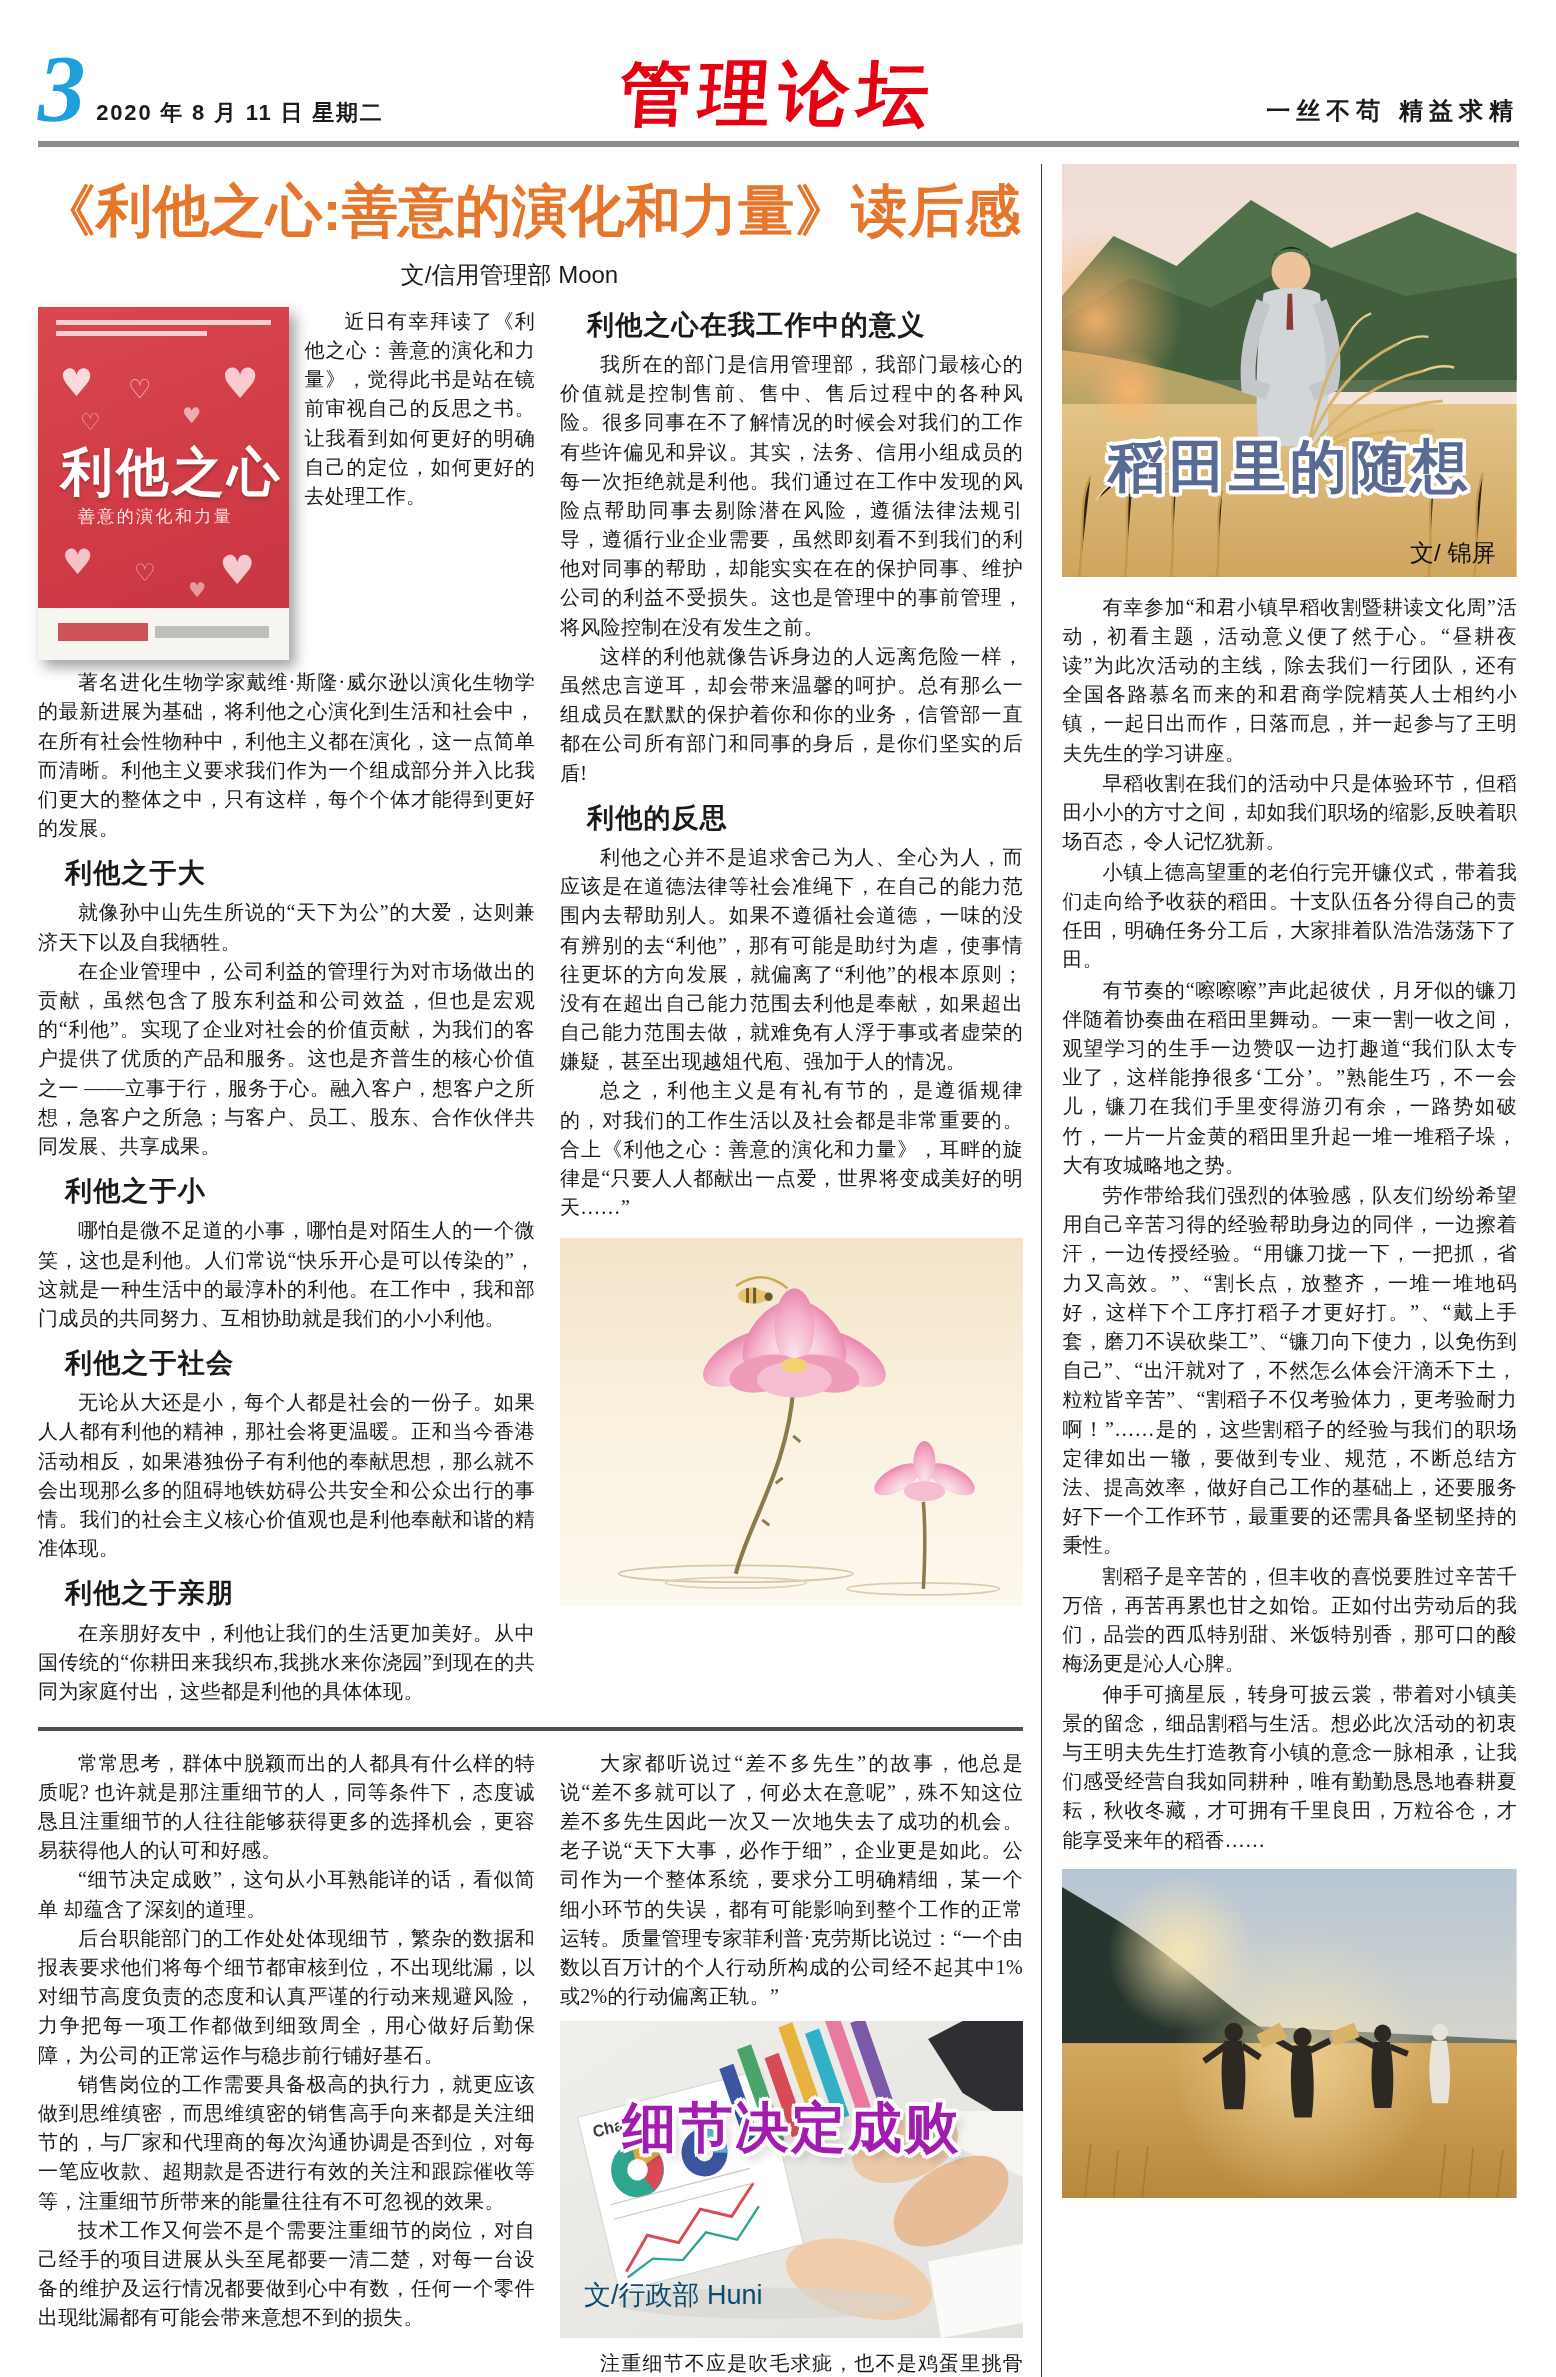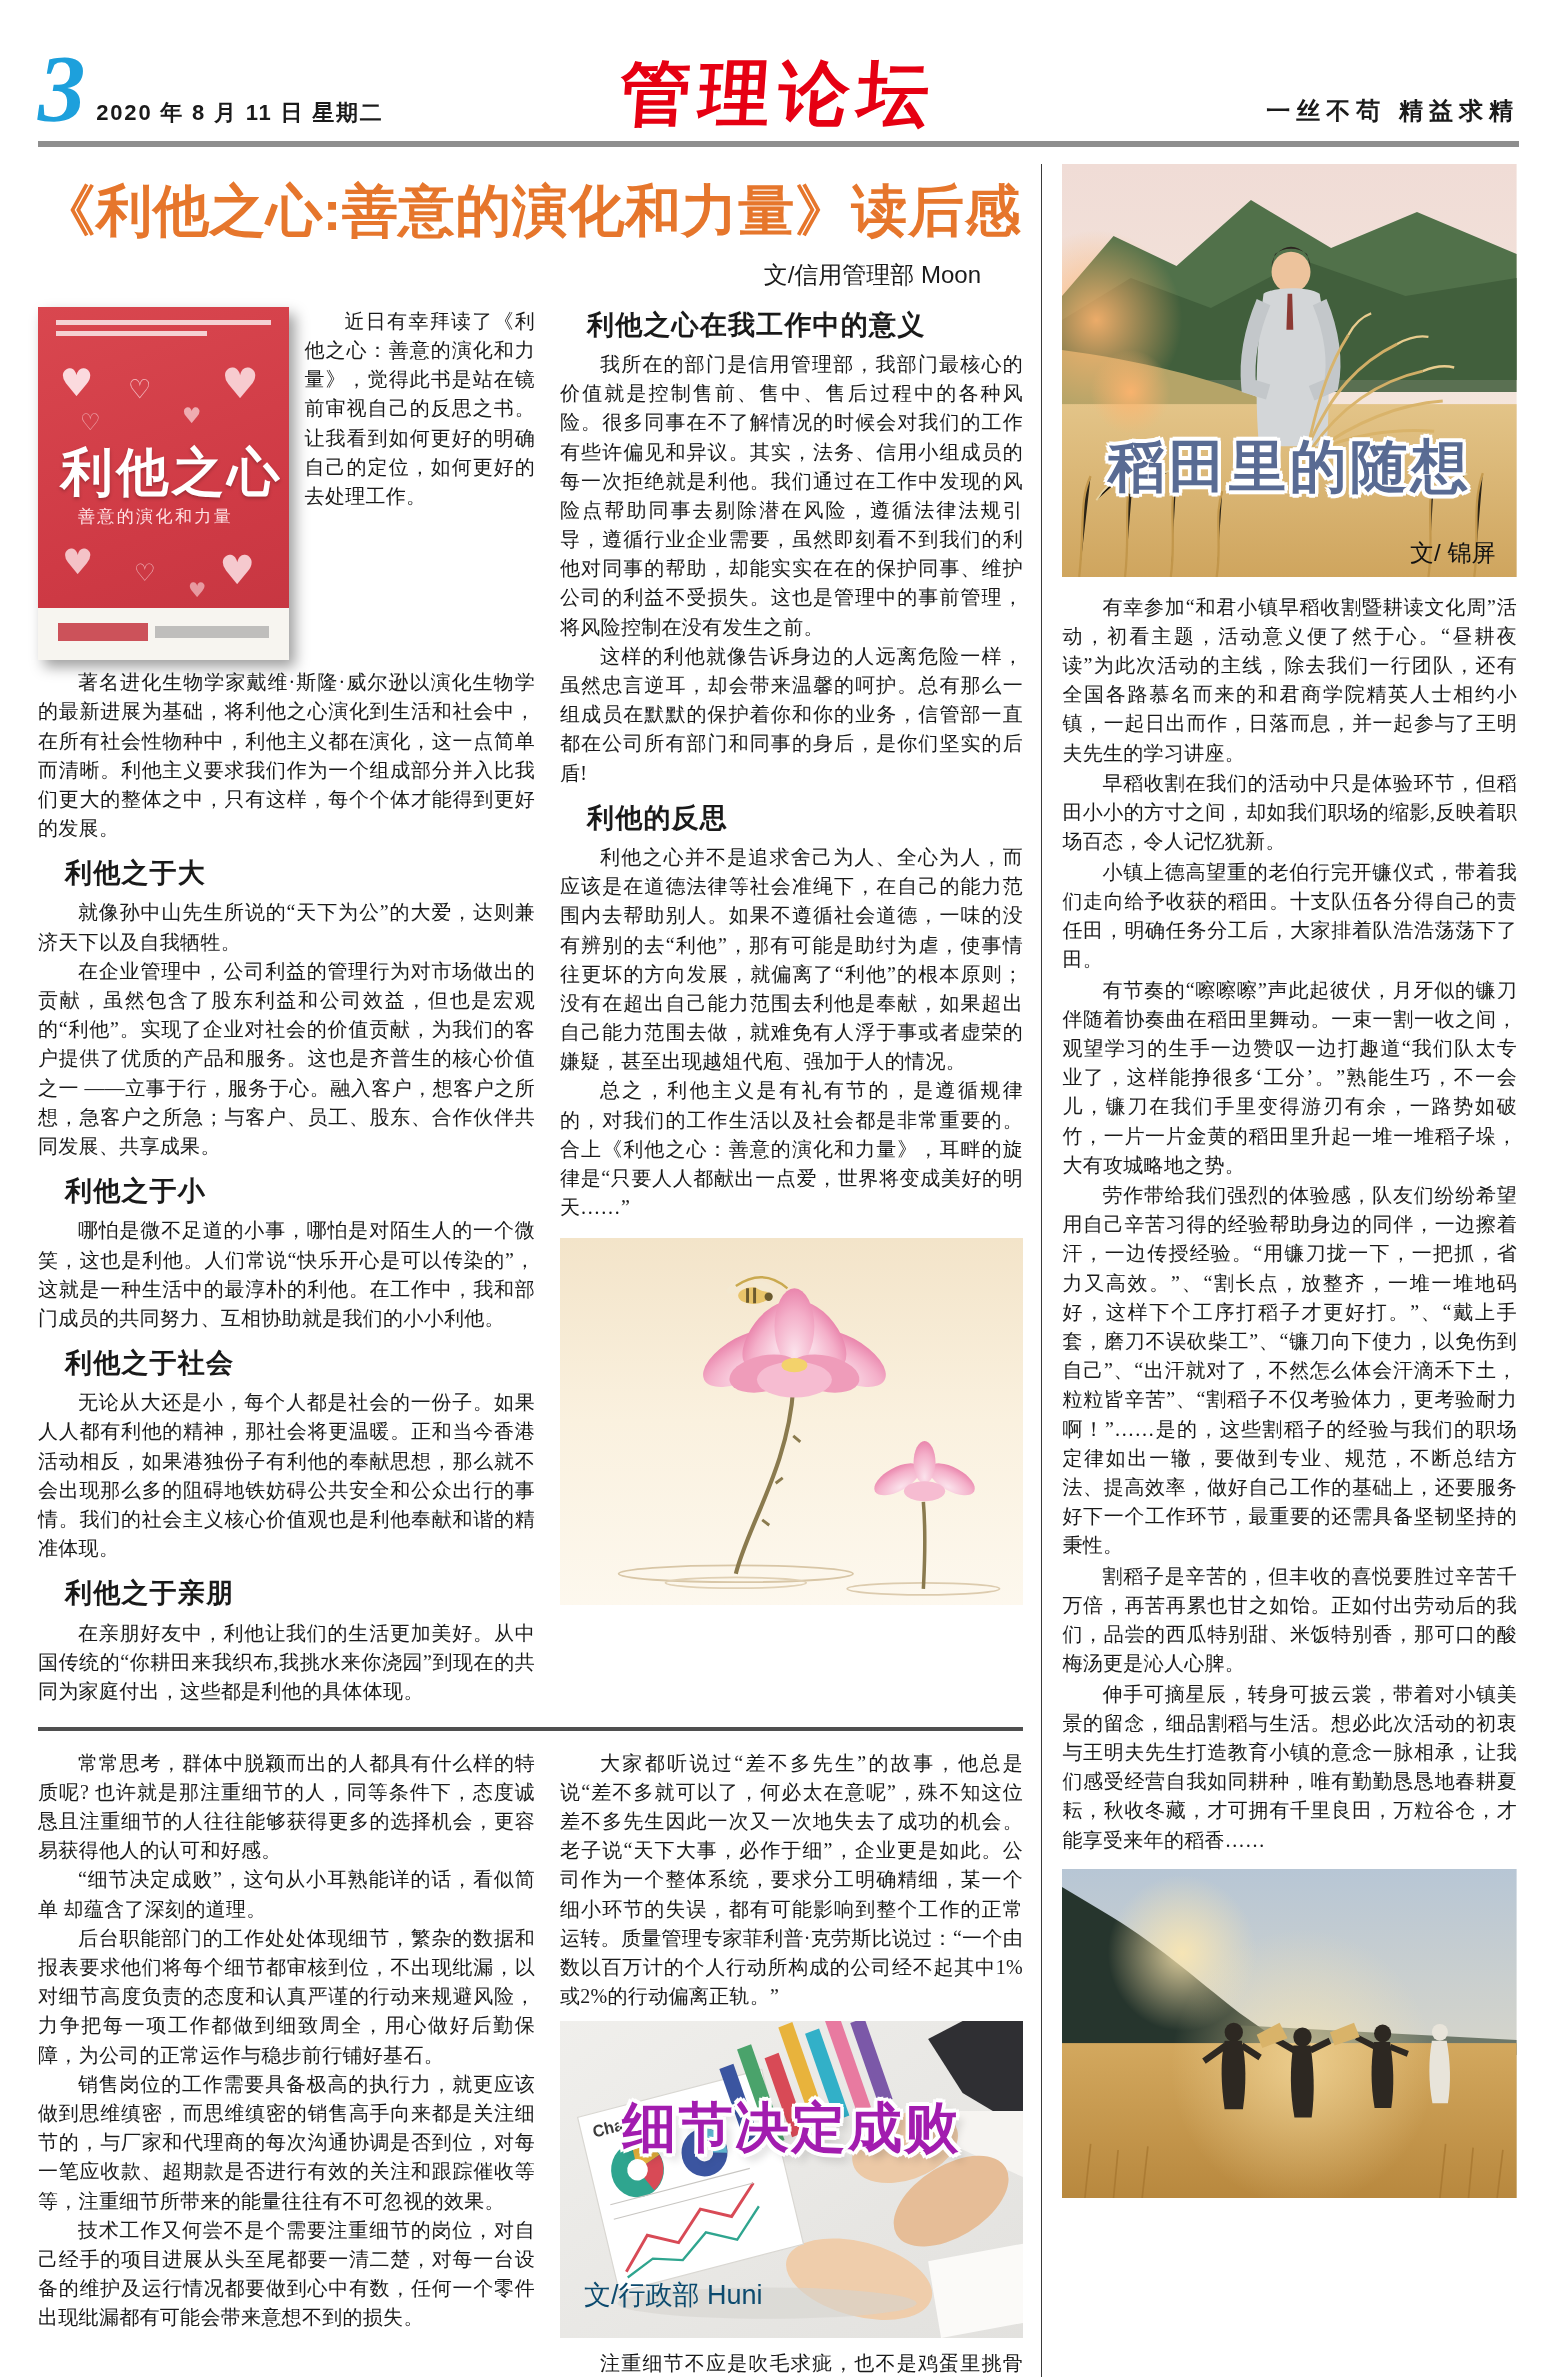--- a/index.html
+++ b/index.html
@@ -31,21 +31,21 @@
   .main { display:flex; margin-top:17px; }
   .left-zone { width:1003px; padding-right:18px; }
   .right-zone { width:476px; border-left:1.8px solid #3a3a3a; padding-left:20.4px; }
 
   
   .a1-title {
     text-align:center; color:#e6762c; font-size:56px; line-height:1.1;
     font-family:"Liberation Sans","DejaVu Sans",sans-serif; font-weight:bold;
     letter-spacing:0.6px; margin:15.6px 0 18px 0;
   }
-  .a1-byline { text-align:right; font-size:24px; padding-right:42px; margin-bottom:15.6px; font-family:"Liberation Sans",sans-serif; }
+  .a1-byline { text-align:center; font-size:24px; padding-right:42px; margin-bottom:15.6px; font-family:"Liberation Sans",sans-serif; }
   .cols { display:flex; gap:25px; }
   .colL { width:497px; }
   .colM { flex:1; }
   p.bp {
     font-size:20px; line-height:1.46; text-align:justify; text-indent:2em;
     letter-spacing:0.3px;
   }
   h3.sh {
     font-size:27px; font-family:"Liberation Sans","DejaVu Sans",sans-serif;
     font-weight:bold; margin:12px 0 7.2px 0; text-indent:1em; letter-spacing:1.2px;

